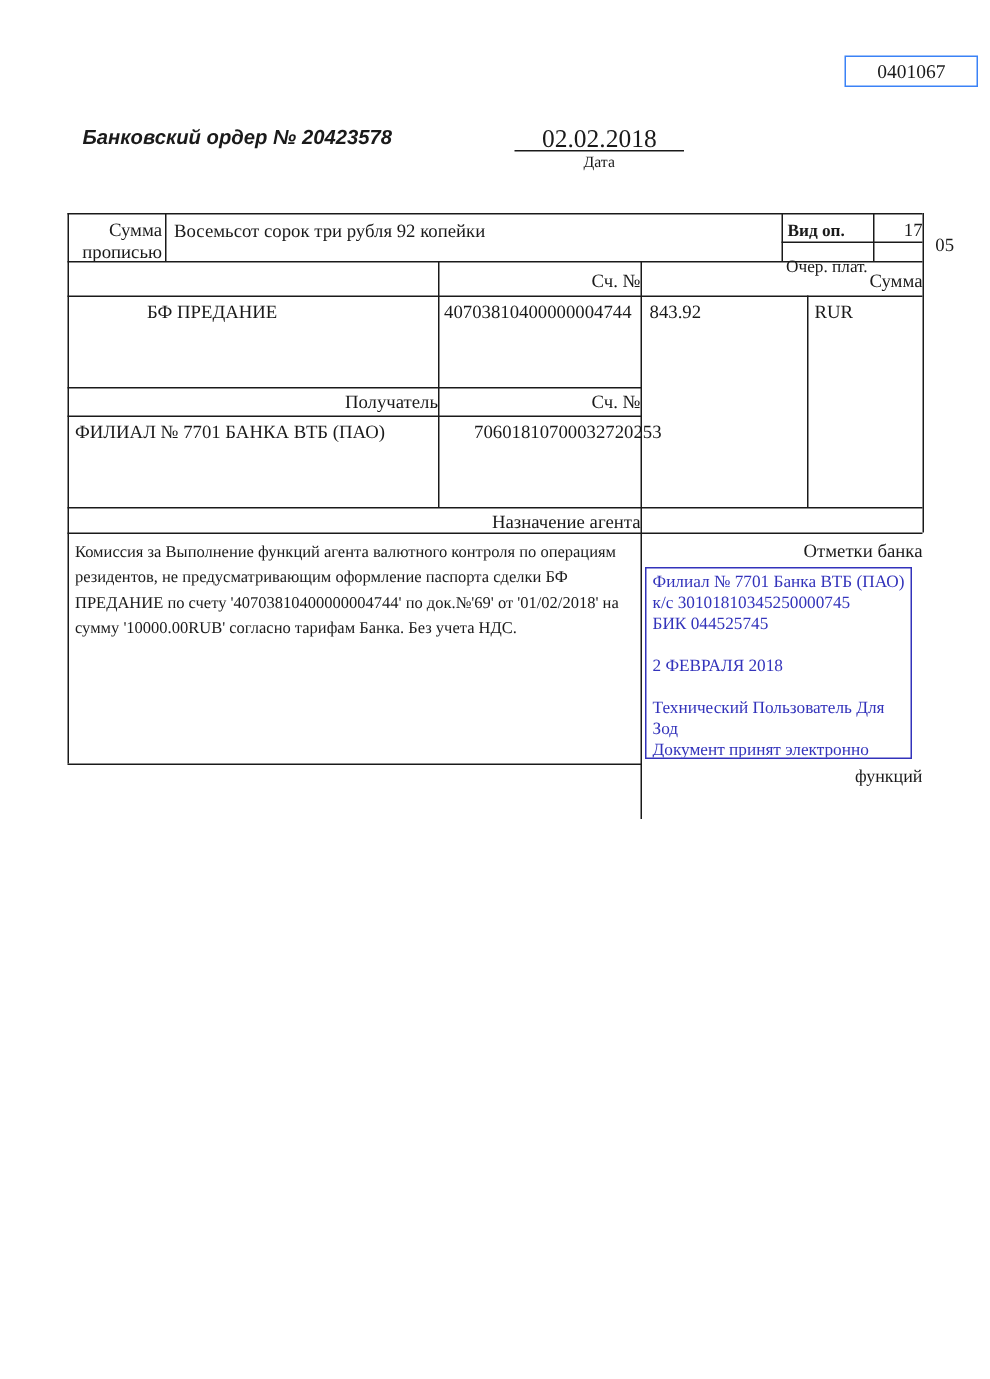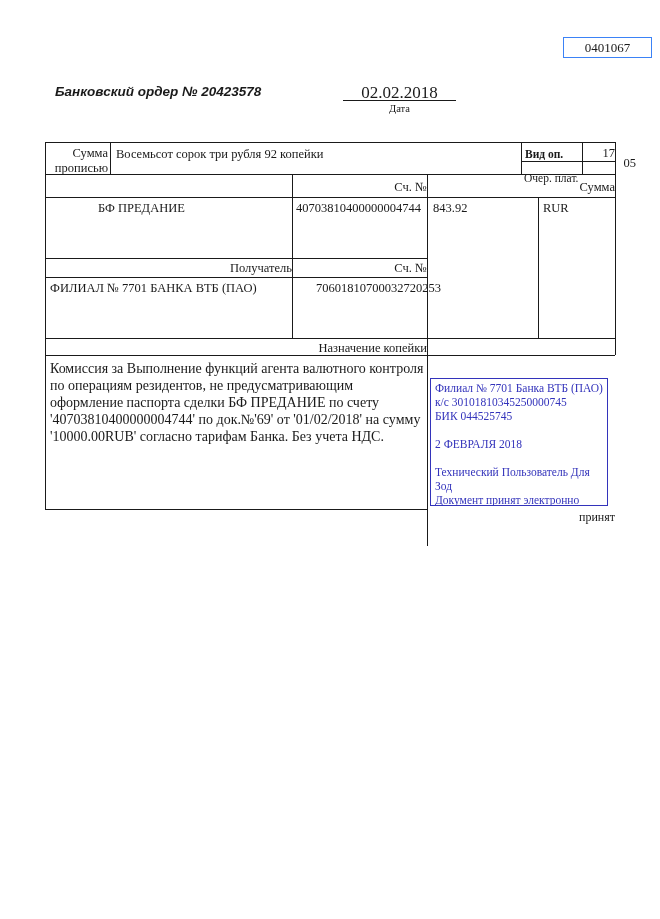--- a/index.html
+++ b/index.html
@@ -25,21 +25,21 @@
     position:absolute;left:55px;top:84px;
     font-family:"Liberation Sans", sans-serif;
     font-weight:bold;font-size:13.5px;white-space:nowrap;font-style:italic;
   }
   .date-value{position:absolute;left:343px;top:83px;width:113px;text-align:center;font-size:17px;}
   .date-underline{position:absolute;left:343px;top:100px;width:113px;height:1px;background:#1a1a1a;}
   .date-label{position:absolute;left:343px;top:103px;width:113px;text-align:center;font-size:10.5px;}
   .small-label{font-size:11.5px;}
   .purpose-text{
     position:absolute;left:50px;top:360px;width:375px;
-    font-size:14px;line-height:17px;white-space:normal;
+    font-size:11px;line-height:17px;white-space:normal;
   }
   .stamp-box{
     position:absolute;left:430px;top:378px;width:168px;height:122px;
     border:1px solid var(--stamp-blue,#3333bb);
     color:var(--stamp-blue,#3333bb);
     font-size:11.5px;
     padding:2px 4px;
     overflow:hidden;
   }
   .stamp-line{height:14px;line-height:14px;white-space:nowrap;}
@@ -93,31 +93,32 @@
   <div class="txt" style="left:296px;top:201px;">40703810400000004744</div>
   <div class="txt" style="left:433px;top:201px;">843.92</div>
   <div class="txt" style="left:543px;top:201px;">RUR</div>
 
   <div class="txt ctr" style="left:45px;top:261px;width:247px;">Получатель</div>
   <div class="txt ctr" style="left:292px;top:261px;width:135px;">Сч. №</div>
 
   <div class="txt" style="left:50px;top:281px;">ФИЛИАЛ № 7701 БАНКА ВТБ (ПАО)</div>
   <div class="txt" style="left:296px;top:281px;margin-left:20px;">70601810700032720253</div>
 
-  <div class="txt ctr" style="left:45px;top:341px;width:382px;">Назначение копейки</div>
+  <div class="txt ctr" style="left:45px;top:341px;width:382px;">Назначение агента</div>
   <div class="purpose-text">Комиссия за Выполнение функций агента валютного контроля по операциям резидентов, не предусматривающим оформление паспорта сделки БФ ПРЕДАНИЕ по счету '40703810400000004744' по док.№'69' от '01/02/2018' на сумму '10000.00RUB' согласно тарифам Банка. Без учета НДС.</div>
 
+  <div class="txt ctr" style="left:427px;top:360px;width:188px;">Отметки банка</div>
 
   <div class="stamp-box">
     <div class="stamp-line">Филиал № 7701 Банка ВТБ (ПАО)</div>
     <div class="stamp-line">к/с 30101810345250000745</div>
     <div class="stamp-line">БИК 044525745</div>
     <div class="stamp-line"></div>
     <div class="stamp-line">2 ФЕВРАЛЯ 2018</div>
     <div class="stamp-line"></div>
     <div class="stamp-line">Технический Пользователь Для</div>
     <div class="stamp-line">Зод</div>
     <div class="stamp-line">Документ принят электронно</div>
   </div>
 
-  <div class="txt ctr" style="left:427px;top:510px;width:188px;font-size:12px;">принят</div>
+  <div class="txt ctr" style="left:427px;top:510px;width:188px;font-size:12px;">функций</div>
 
 </div>
 
 </body></html>

